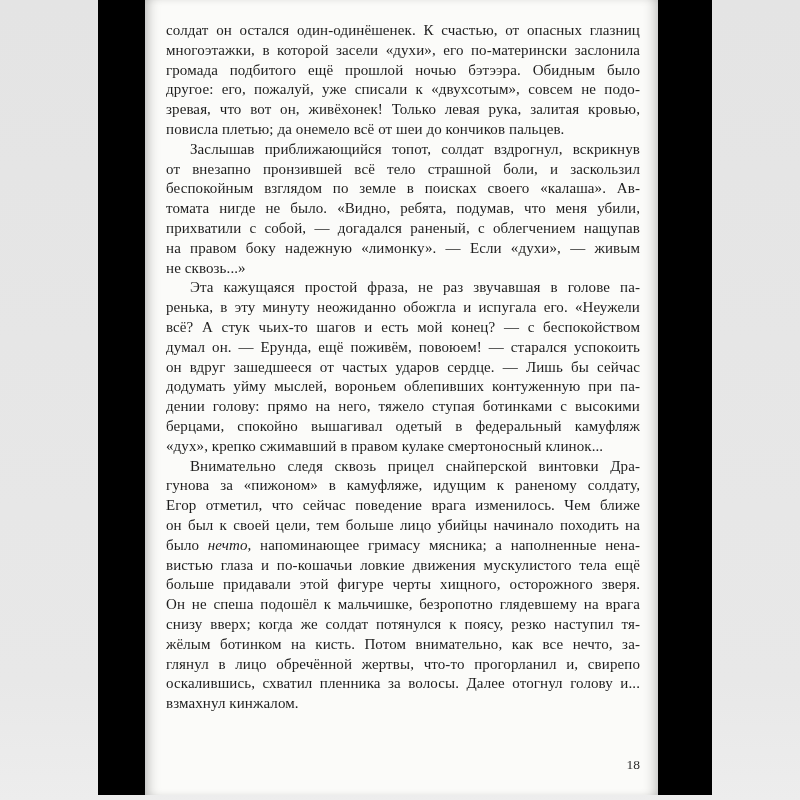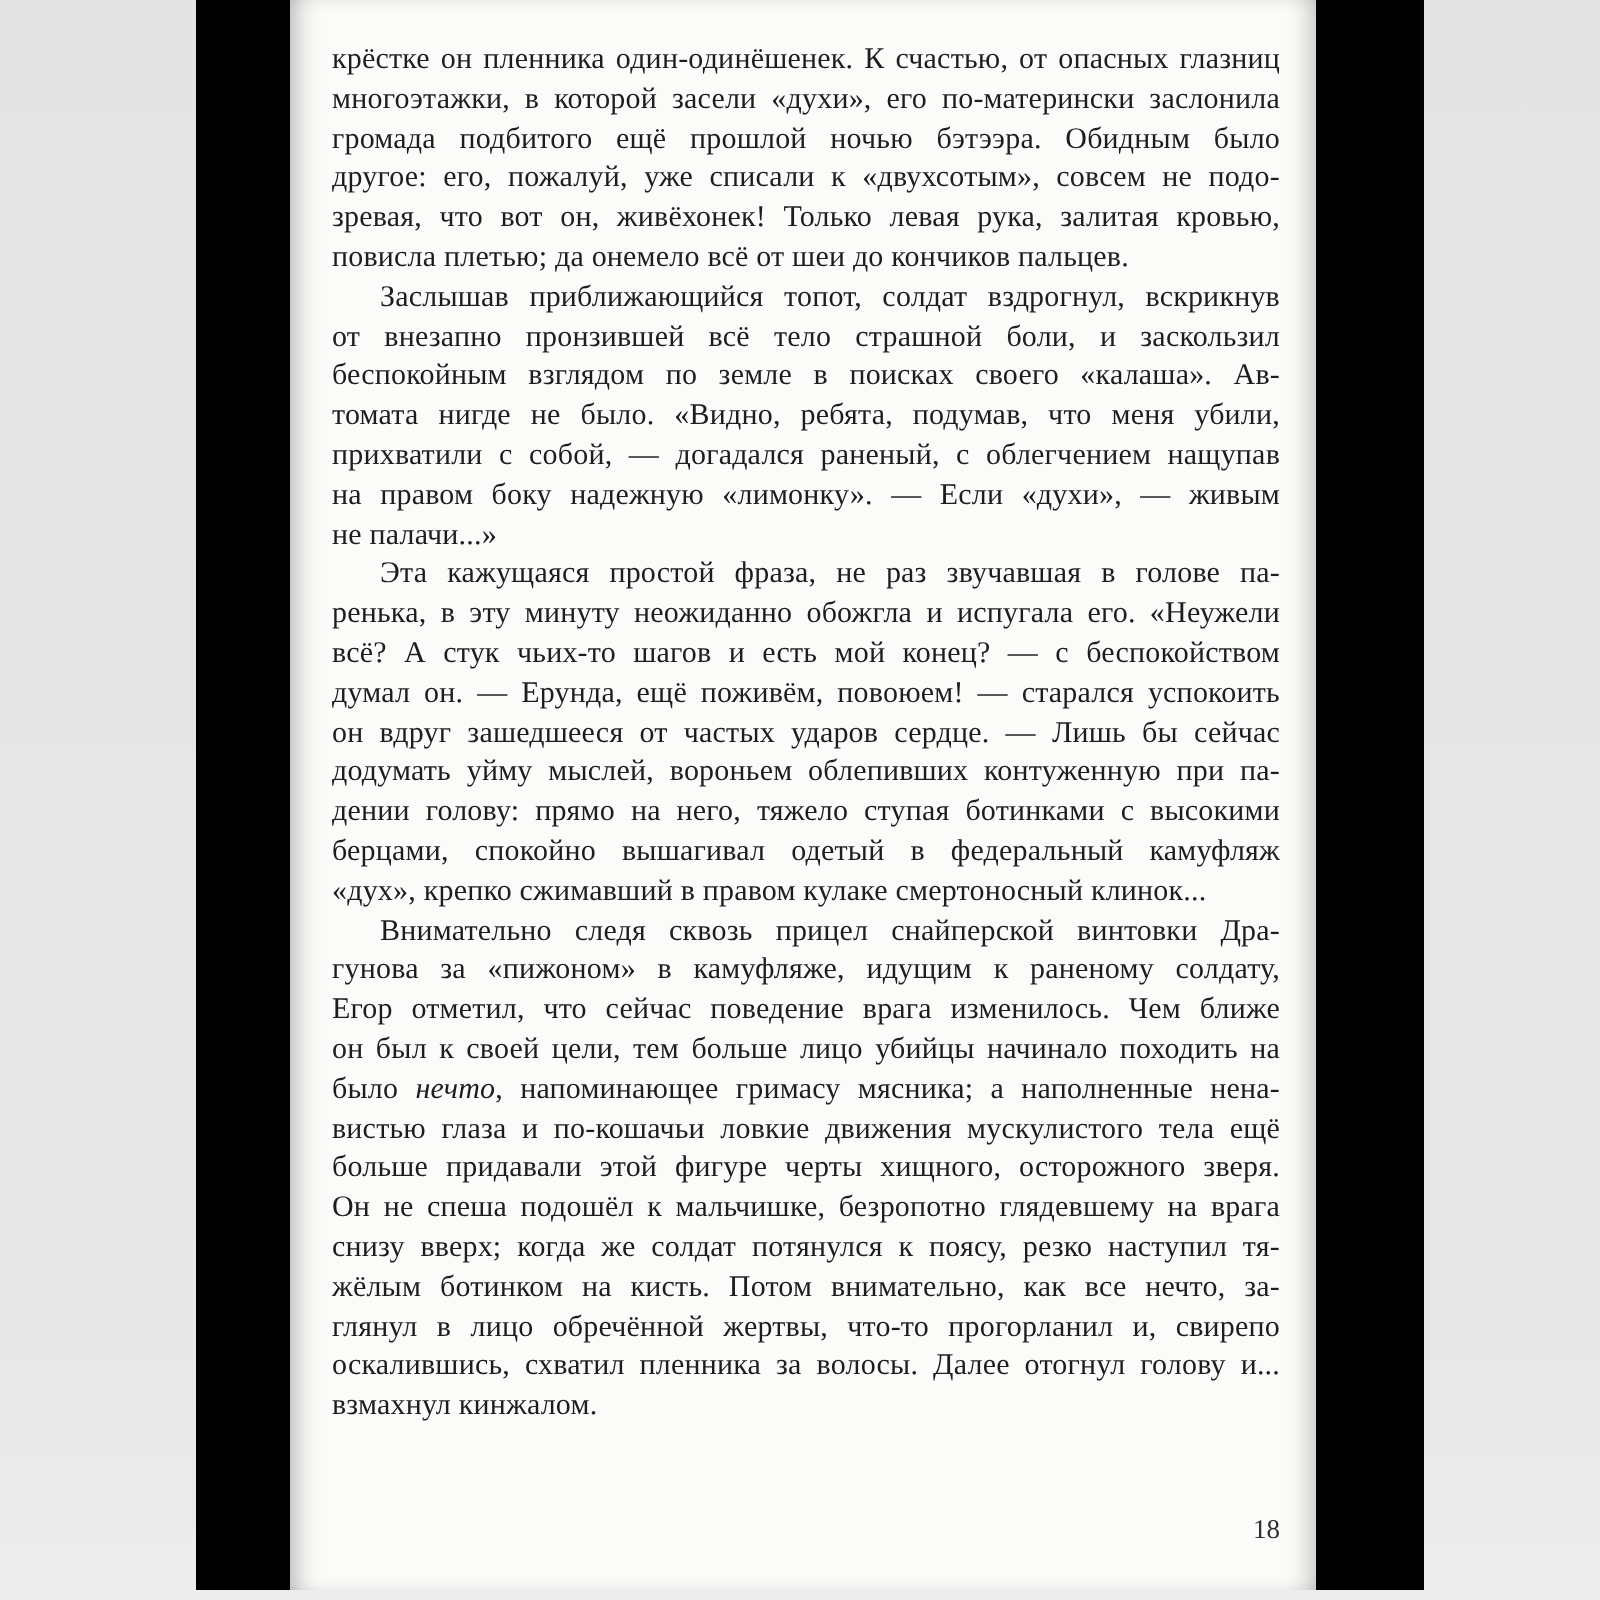--- a/index.html
+++ b/index.html
@@ -65,35 +65,35 @@
   }
 </style>
 </head>
 <body>
 
 <div class="stage">
   <div class="band band-left"></div>
   <div class="page">
     <div class="text-block">
         <div class="para">
-          <div class="line">крёстке он пленника один-одинёшенек. К счастью, от опасных глазниц</div>
+          <div class="line">солдат он остался один-одинёшенек. К счастью, от опасных глазниц</div>
           <div class="line">многоэтажки, в которой засели «духи», его по-матерински заслонила</div>
           <div class="line">громада подбитого ещё прошлой ночью бэтээра. Обидным было</div>
           <div class="line">другое: его, пожалуй, уже списали к «двухсотым», совсем не подо-</div>
           <div class="line">зревая, что вот он, живёхонек! Только левая рука, залитая кровью,</div>
           <div class="line last">повисла плетью; да онемело всё от шеи до кончиков пальцев.</div>
         </div>
         <div class="para indent">
           <div class="line">Заслышав приближающийся топот, солдат вздрогнул, вскрикнув</div>
           <div class="line">от внезапно пронзившей всё тело страшной боли, и заскользил</div>
           <div class="line">беспокойным взглядом по земле в поисках своего «калаша». Ав-</div>
           <div class="line">томата нигде не было. «Видно, ребята, подумав, что меня убили,</div>
           <div class="line">прихватили с собой, — догадался раненый, с облегчением нащупав</div>
           <div class="line">на правом боку надежную «лимонку». — Если «духи», — живым</div>
-          <div class="line last">не палачи...»</div>
+          <div class="line last">не сквозь...»</div>
         </div>
         <div class="para indent">
           <div class="line">Эта кажущаяся простой фраза, не раз звучавшая в голове па-</div>
           <div class="line">ренька, в эту минуту неожиданно обожгла и испугала его. «Неужели</div>
           <div class="line">всё? А стук чьих-то шагов и есть мой конец? — с беспокойством</div>
           <div class="line">думал он. — Ерунда, ещё поживём, повоюем! — старался успокоить</div>
           <div class="line">он вдруг зашедшееся от частых ударов сердце. — Лишь бы сейчас</div>
           <div class="line">додумать уйму мыслей, вороньем облепивших контуженную при па-</div>
           <div class="line">дении голову: прямо на него, тяжело ступая ботинками с высокими</div>
           <div class="line">берцами, спокойно вышагивал одетый в федеральный камуфляж</div>

